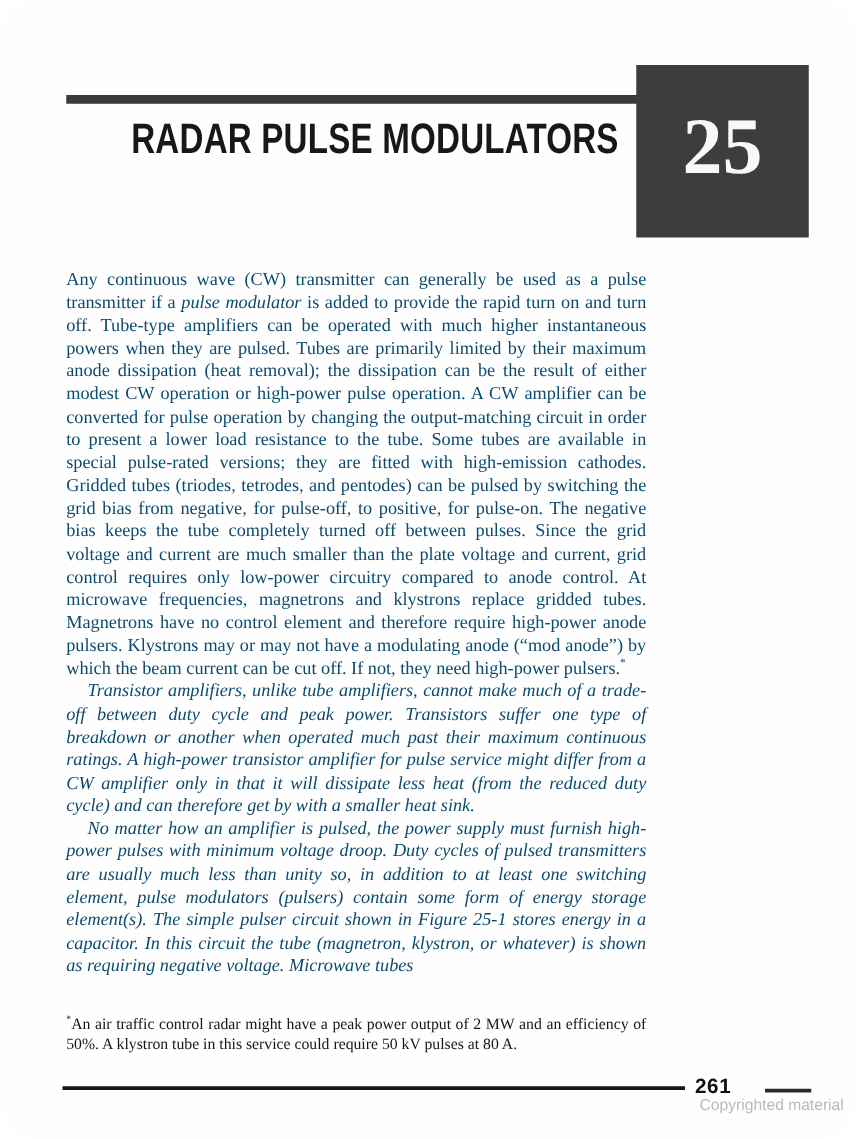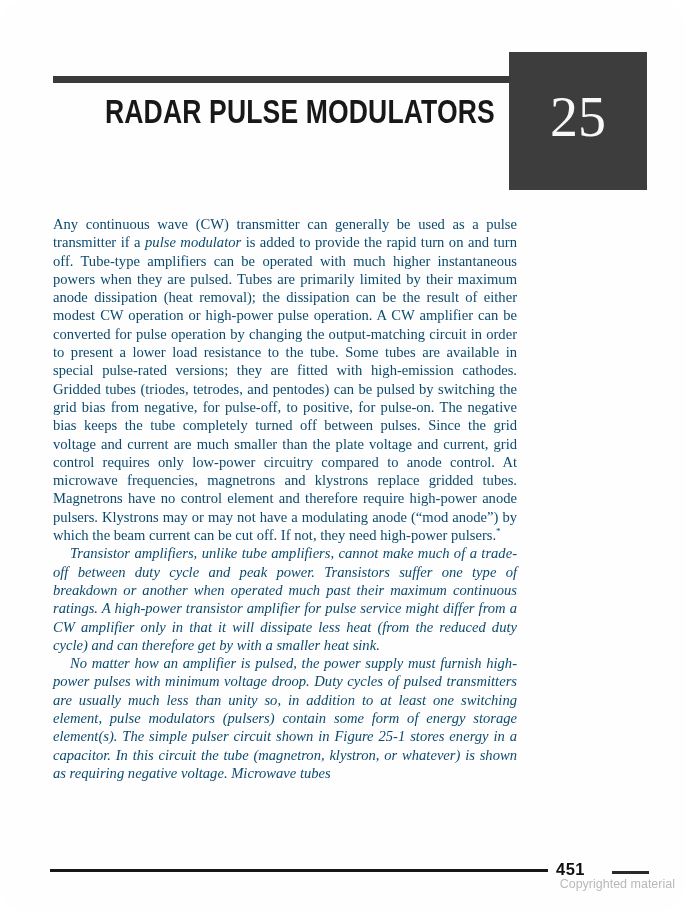--- a/index.html
+++ b/index.html
@@ -35,22 +35,22 @@
     letter-spacing:0.2px;
   }
   .chapter-box {
     position:absolute; left:509px; top:52px;
     width:138px; height:138px;
     background:#3d3d3d;
     display:flex; align-items:center; justify-content:center;
   }
   .chapter-number {
     font-family:"Liberation Serif", serif;
-    font-weight:normal;
-    font-size:56px;
+    font-weight:bold;
+    font-size:64px;
     line-height:1;
     color:#f8f8f8;
     transform:translateY(-4px);
   }
 
   
   .body-text {
     position:absolute; left:53px; top:215px;
     width:464px;
     font-size:14.6px;
@@ -116,22 +116,23 @@
   <div class="chapter-box">
     <span class="chapter-number">25</span>
   </div>
 
   <div class="body-text">
       <p class="para">Any continuous wave (CW) transmitter can generally be used as a pulse transmitter if a <i>pulse modulator</i> is added to provide the rapid turn on and turn off. Tube-type amplifiers can be operated with much higher instantaneous powers when they are pulsed. Tubes are primarily limited by their maximum anode dissipation (heat removal); the dissipation can be the result of either modest CW operation or high-power pulse operation. A CW amplifier can be converted for pulse operation by changing the output-matching circuit in order to present a lower load resistance to the tube. Some tubes are available in special pulse-rated versions; they are fitted with high-emission cathodes. Gridded tubes (triodes, tetrodes, and pentodes) can be pulsed by switching the grid bias from negative, for pulse-off, to positive, for pulse-on. The negative bias keeps the tube completely turned off between pulses. Since the grid voltage and current are much smaller than the plate voltage and current, grid control requires only low-power circuitry compared to anode control. At microwave frequencies, magnetrons and klystrons replace gridded tubes. Magnetrons have no control element and therefore require high-power anode pulsers. Klystrons may or may not have a modulating anode (“mod anode”) by which the beam current can be cut off. If not, they need high-power pulsers.<sup>*</sup></p>
       <p class="para indent">Transistor amplifiers, unlike tube amplifiers, cannot make much of a trade-off between duty cycle and peak power. Transistors suffer one type of breakdown or another when operated much past their maximum continuous ratings. A high-power transistor amplifier for pulse service might differ from a CW amplifier only in that it will dissipate less heat (from the reduced duty cycle) and can therefore get by with a smaller heat sink.</p>
       <p class="para indent">No matter how an amplifier is pulsed, the power supply must furnish high-power pulses with minimum voltage droop. Duty cycles of pulsed transmitters are usually much less than unity so, in addition to at least one switching element, pulse modulators (pulsers) contain some form of energy storage element(s). The simple pulser circuit shown in Figure 25-1 stores energy in a capacitor. In this circuit the tube (magnetron, klystron, or whatever) is shown as requiring negative voltage. Microwave tubes</p>
     </div>
 
+  <p class="footnote"><sup>*</sup><span>An air traffic control radar might have a peak power output of 2 MW and an efficiency of 50%. A klystron tube in this service could require 50 kV pulses at 80 A.</span></p>
 
   <div class="footer-rule"></div>
 
-  <span class="page-number">451</span>
+  <span class="page-number">261</span>
 
   <div class="footer-dash"></div>
 
   <div class="watermark">Copyrighted material</div>
 
 </div>
 
 </body></html>

